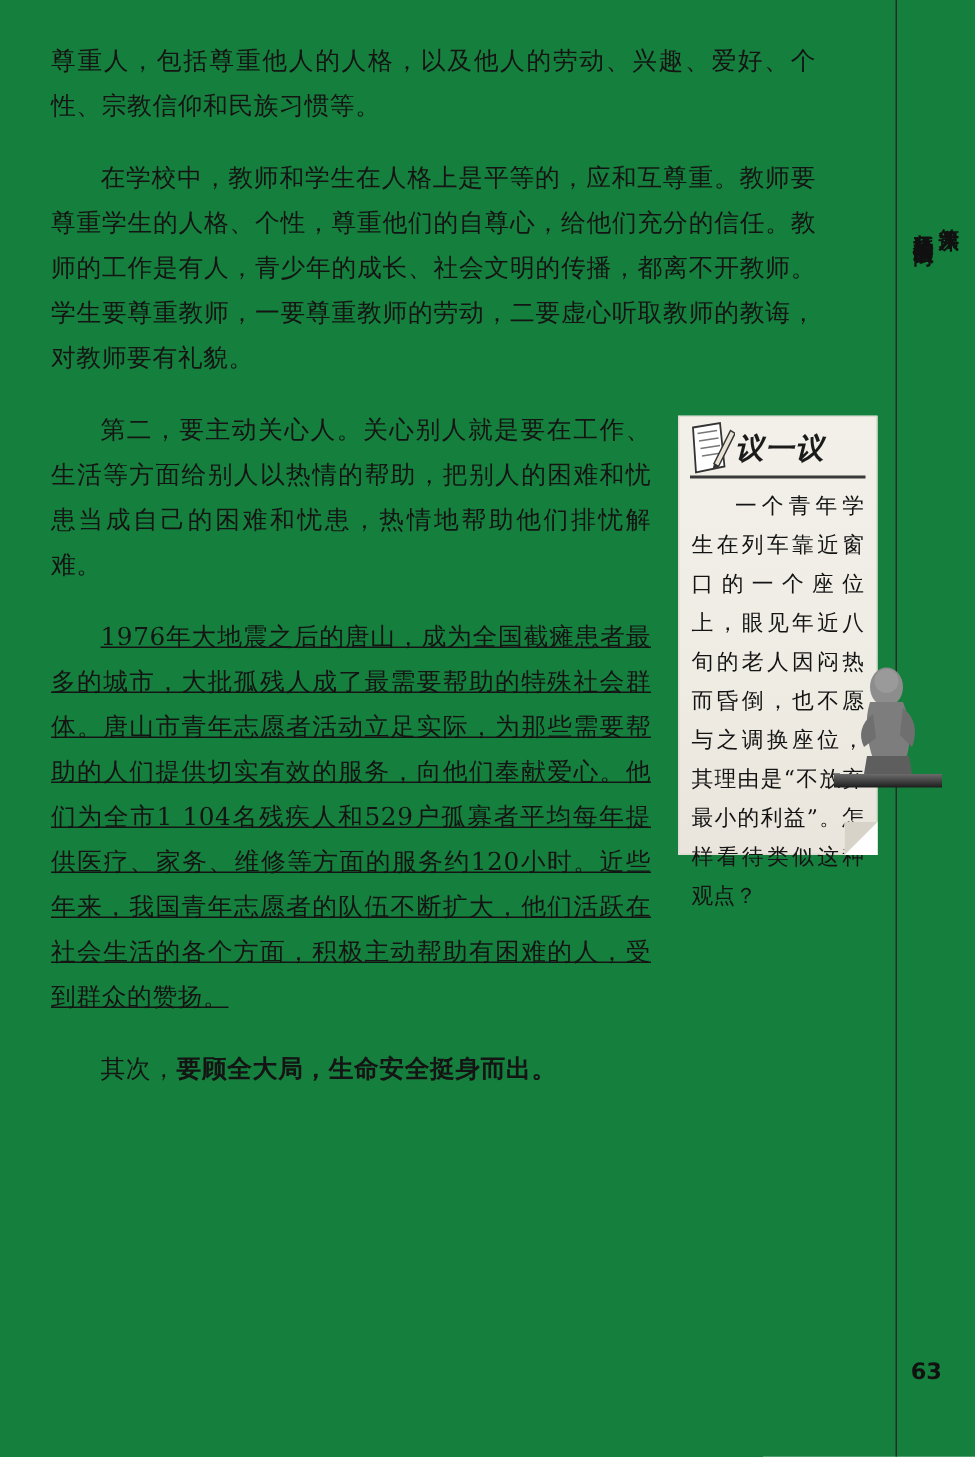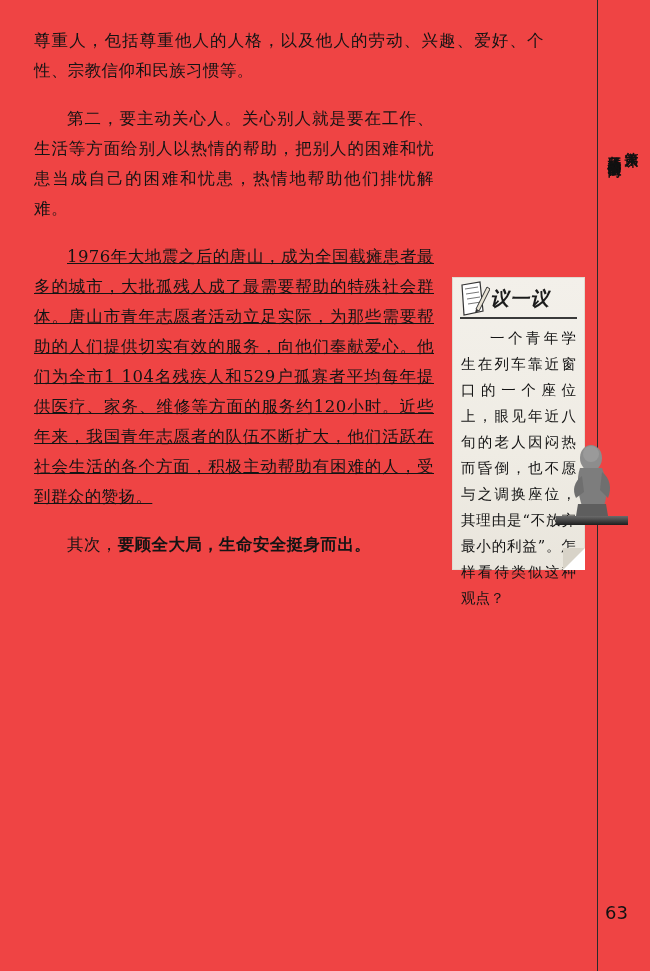--- a/index.html
+++ b/index.html
@@ -12,21 +12,21 @@
     background: #ffffff;
     font-family: "DejaVu Serif", "Liberation Serif", serif;
     color: #1a1a1a;
     position: relative;
     overflow: hidden;
   }
   .page {
     position: relative;
     width: 650px;
     height: 971px;
-    background: #ef4444;
+    background: #15803d;
   }
   
   .right-rule {
     position: absolute;
     left: 597px;
     top: 0;
     width: 1px;
     height: 971px;
     background: #2b2b2b;
   }
@@ -158,40 +158,41 @@
     top: 516px;
     width: 72px;
     height: 9px;
     background: linear-gradient(180deg,#6b6b6b,#1d1d1d);
   }
   
   .page-number {
     position: absolute;
     right: 22px;
     bottom: 48px;
-    font-size: 18px;
-    font-weight: normal;
+    font-size: 15px;
+    font-weight: bold;
     font-family: "DejaVu Sans", "Liberation Sans", sans-serif;
     color: #111;
   }
 </style>
 </head>
 <body>
 
 <div class="page">
 
   <div class="right-rule"></div>
 
   <div class="chapter-tab">
     <span class="chapter-num">第六课</span>
     <span>坚持正确的价值取向</span>
   </div>
 
   <div class="content">
     <p class="body">尊重人，包括尊重他人的人格，以及他人的劳动、兴趣、爱好、个性、宗教信仰和民族习惯等。</p>
+    <p class="body indent">在学校中，教师和学生在人格上是平等的，应和互尊重。教师要尊重学生的人格、个性，尊重他们的自尊心，给他们充分的信任。教师的工作是有人，青少年的成长、社会文明的传播，都离不开教师。学生要尊重教师，一要尊重教师的劳动，二要虚心听取教师的教诲，对教师要有礼貌。</p>
     <p class="body indent wrap-narrow">第二，要主动关心人。关心别人就是要在工作、生活等方面给别人以热情的帮助，把别人的困难和忧患当成自己的困难和忧患，热情地帮助他们排忧解难。</p>
     <p class="body indent wrap-narrow2">1976年大地震之后的唐山，成为全国截瘫患者最多的城市，大批孤残人成了最需要帮助的特殊社会群体。唐山市青年志愿者活动立足实际，为那些需要帮助的人们提供切实有效的服务，向他们奉献爱心。他们为全市1 104名残疾人和529户孤寡者平均每年提供医疗、家务、维修等方面的服务约120小时。近些年来，我国青年志愿者的队伍不断扩大，他们活跃在社会生活的各个方面，积极主动帮助有困难的人，受到群众的赞扬。</p>
     <p class="body indent"><span>其次，</span><b class="em">要顾全大局，生命安全挺身而出。</b></p>
   </div>
 
   <div class="sidebox">
     <div class="sidebox-bg"></div>
     <svg class="sidebox-icon" viewBox="0 0 34 40">
       <path d="M6 6 L24 3 L27 32 L8 36 Z" fill="#ffffff" stroke="#333" stroke-width="1.2"></path>
       <path d="M9 10 L22 8 M10 15 L23 13 M11 20 L24 18 M12 25 L25 23" stroke="#777" stroke-width="1"></path>

